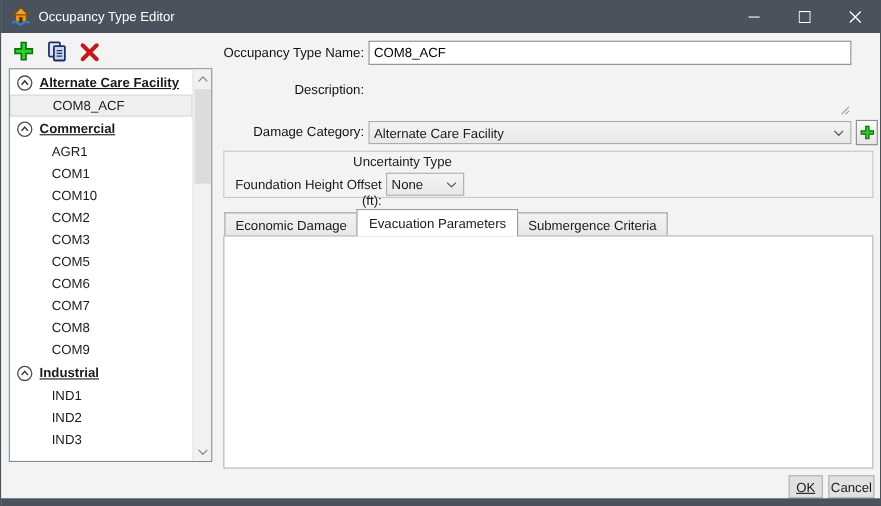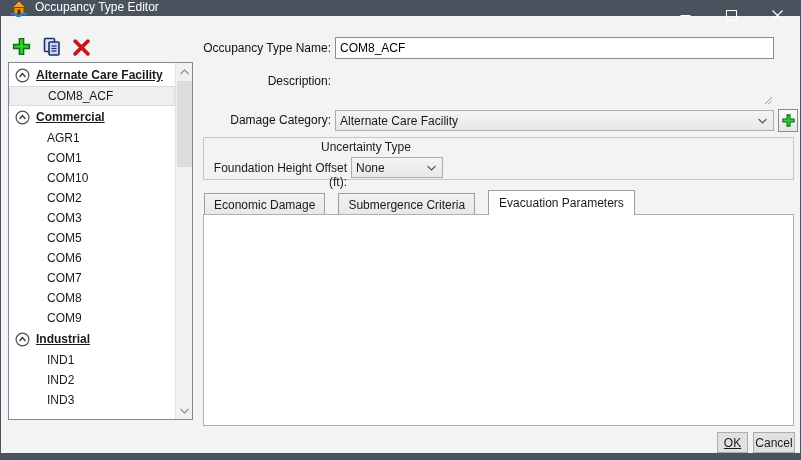--- a/index.html
+++ b/index.html
@@ -3,21 +3,21 @@
 <meta charset="utf-8">
 <style>
   * { margin:0; padding:0; box-sizing:border-box; }
   html,body { width:801px; height:460px; font-family:"Liberation Sans", sans-serif; background:#888; }
   .window {
     position:relative; width:801px; height:460px; background:#f3f3f3;
     border-left:1px solid #4a525e; border-right:1px solid #4a525e;
     overflow:hidden; font-size:12px; color:#1a1a1a;
   }
   
-  .titlebar { position:absolute; left:0; top:0; width:100%; height:16px; background:#4a525e; display:flex; align-items:flex-start; }
+  .titlebar { position:absolute; left:0; top:0; width:100%; height:30px; background:#4a525e; display:flex; align-items:center; }
   .titlebar .app-icon { margin-left:9px; width:18px; height:18px; flex:0 0 auto; }
   .titlebar .title { color:#ffffff; font-size:12px; margin-left:7px; }
   .caption-btns { position:absolute; right:0; top:0; height:30px; display:flex; }
   .cap-btn { width:46px; height:30px; display:flex; align-items:center; justify-content:center; cursor:default; }
   .bottombar { position:absolute; left:0; top:453px; width:100%; height:7px; background:#4a525e; }
 
   
   .tool-icon { position:absolute; cursor:default; }
 
   
@@ -44,21 +44,21 @@
   .combo .combo-label { flex:1 1 auto; white-space:nowrap; overflow:hidden; }
   .combo .chev { flex:0 0 auto; margin-right:2px; }
   .mini-btn { position:absolute; border:1px solid #8a8a8a; background:linear-gradient(#fafafa,#e6e6e6); display:flex; align-items:center; justify-content:center; cursor:default; }
 
   
   .uncertainty { position:absolute; left:202px; top:137px; width:591px; height:43px; border:1px solid #c6c6c6; background:#f3f3f3; }
   .unc-title { position:absolute; left:320px; top:2px; width:150px; }
   .unc-label { position:absolute; left:206px; top:161px; width:140px; text-align:right; }
 
   
-  .tabs { position:absolute; left:203px; top:190px; height:25px; display:flex; align-items:flex-end;gap:14px; }
+  .tabs { position:absolute; left:203px; top:190px; height:25px; display:flex; align-items:flex-end; }
   .tab { height:22px; padding:0 9px; display:flex; align-items:center; background:linear-gradient(#f2f2f2,#e7e7e7); border:1px solid #9d9d9d; border-bottom:none; margin-right:-1px; cursor:default; }
   .tab.active { height:25px; background:#ffffff; position:relative; z-index:3; padding:0 10px; }
   .tabpanel { position:absolute; left:202px; top:214px; width:591px; height:212px; background:#ffffff; border:1px solid #b0b0b0; z-index:1; }
 
   
   .cbrow { position:absolute; display:flex; align-items:center; }
   .cbbox { width:13px; height:13px; background:#fff; border:1px solid #707070; display:flex; align-items:center; justify-content:center; }
   .cbrow .cblabel { margin-left:6px; }
   .numfield { position:absolute; left:204px; width:52px; height:19px; }
   .numlabel { position:absolute; left:262px; }
@@ -213,36 +213,36 @@
   </div>
   <div class="mini-btn" style="left:777px; top:109px; width:20px; height:23px;">
     <svg width="15" height="15" viewBox="0 0 20 20">
       <path d="M8 2.5 h4 v5.5 h5.5 v4 h-5.5 v5.5 h-4 v-5.5 h-5.5 v-4 h5.5 z" fill="#2ed12e" stroke="#0c6e0c" stroke-width="1.4"></path>
     </svg>
   </div>
 
   <div class="uncertainty"></div>
   <div class="unc-title" style="top:140px;">Uncertainty Type</div>
   <div class="unc-label">Foundation Height Offset (ft):</div>
-  <div class="combo" style="left:350px; top:157px; width:92px; height:21px;">
+  <div class="combo" style="left:350px; top:157px; width:71px; height:21px;">
     <span class="combo-label">None</span>
     <svg class="chev" width="9" height="6" viewBox="0 0 9 6">
         <polyline points="0.5,1 4.5,5 8.5,1" fill="none" stroke="#555" stroke-width="1.1"></polyline>
       </svg>
   </div>
 
   <div class="tabs">
       <div class="tab">
     <span>Economic Damage</span>
   </div>
+      <div class="tab active">
+    <span>Evacuation Parameters</span>
+  </div>
       <div class="tab">
     <span>Submergence Criteria</span>
-  </div>
-      <div class="tab active">
-    <span>Evacuation Parameters</span>
   </div>
     </div>
   <div class="tabpanel"></div>
 
   <div class="cbrow" style="left:243px; top:227px;">
     <span class="cbbox">
       <svg width="11" height="11" viewBox="0 0 12 12">
           <polyline points="2,6.5 4.8,9.5 10,2.5" fill="none" stroke="#111" stroke-width="1.8"></polyline>
         </svg>
     </span>

